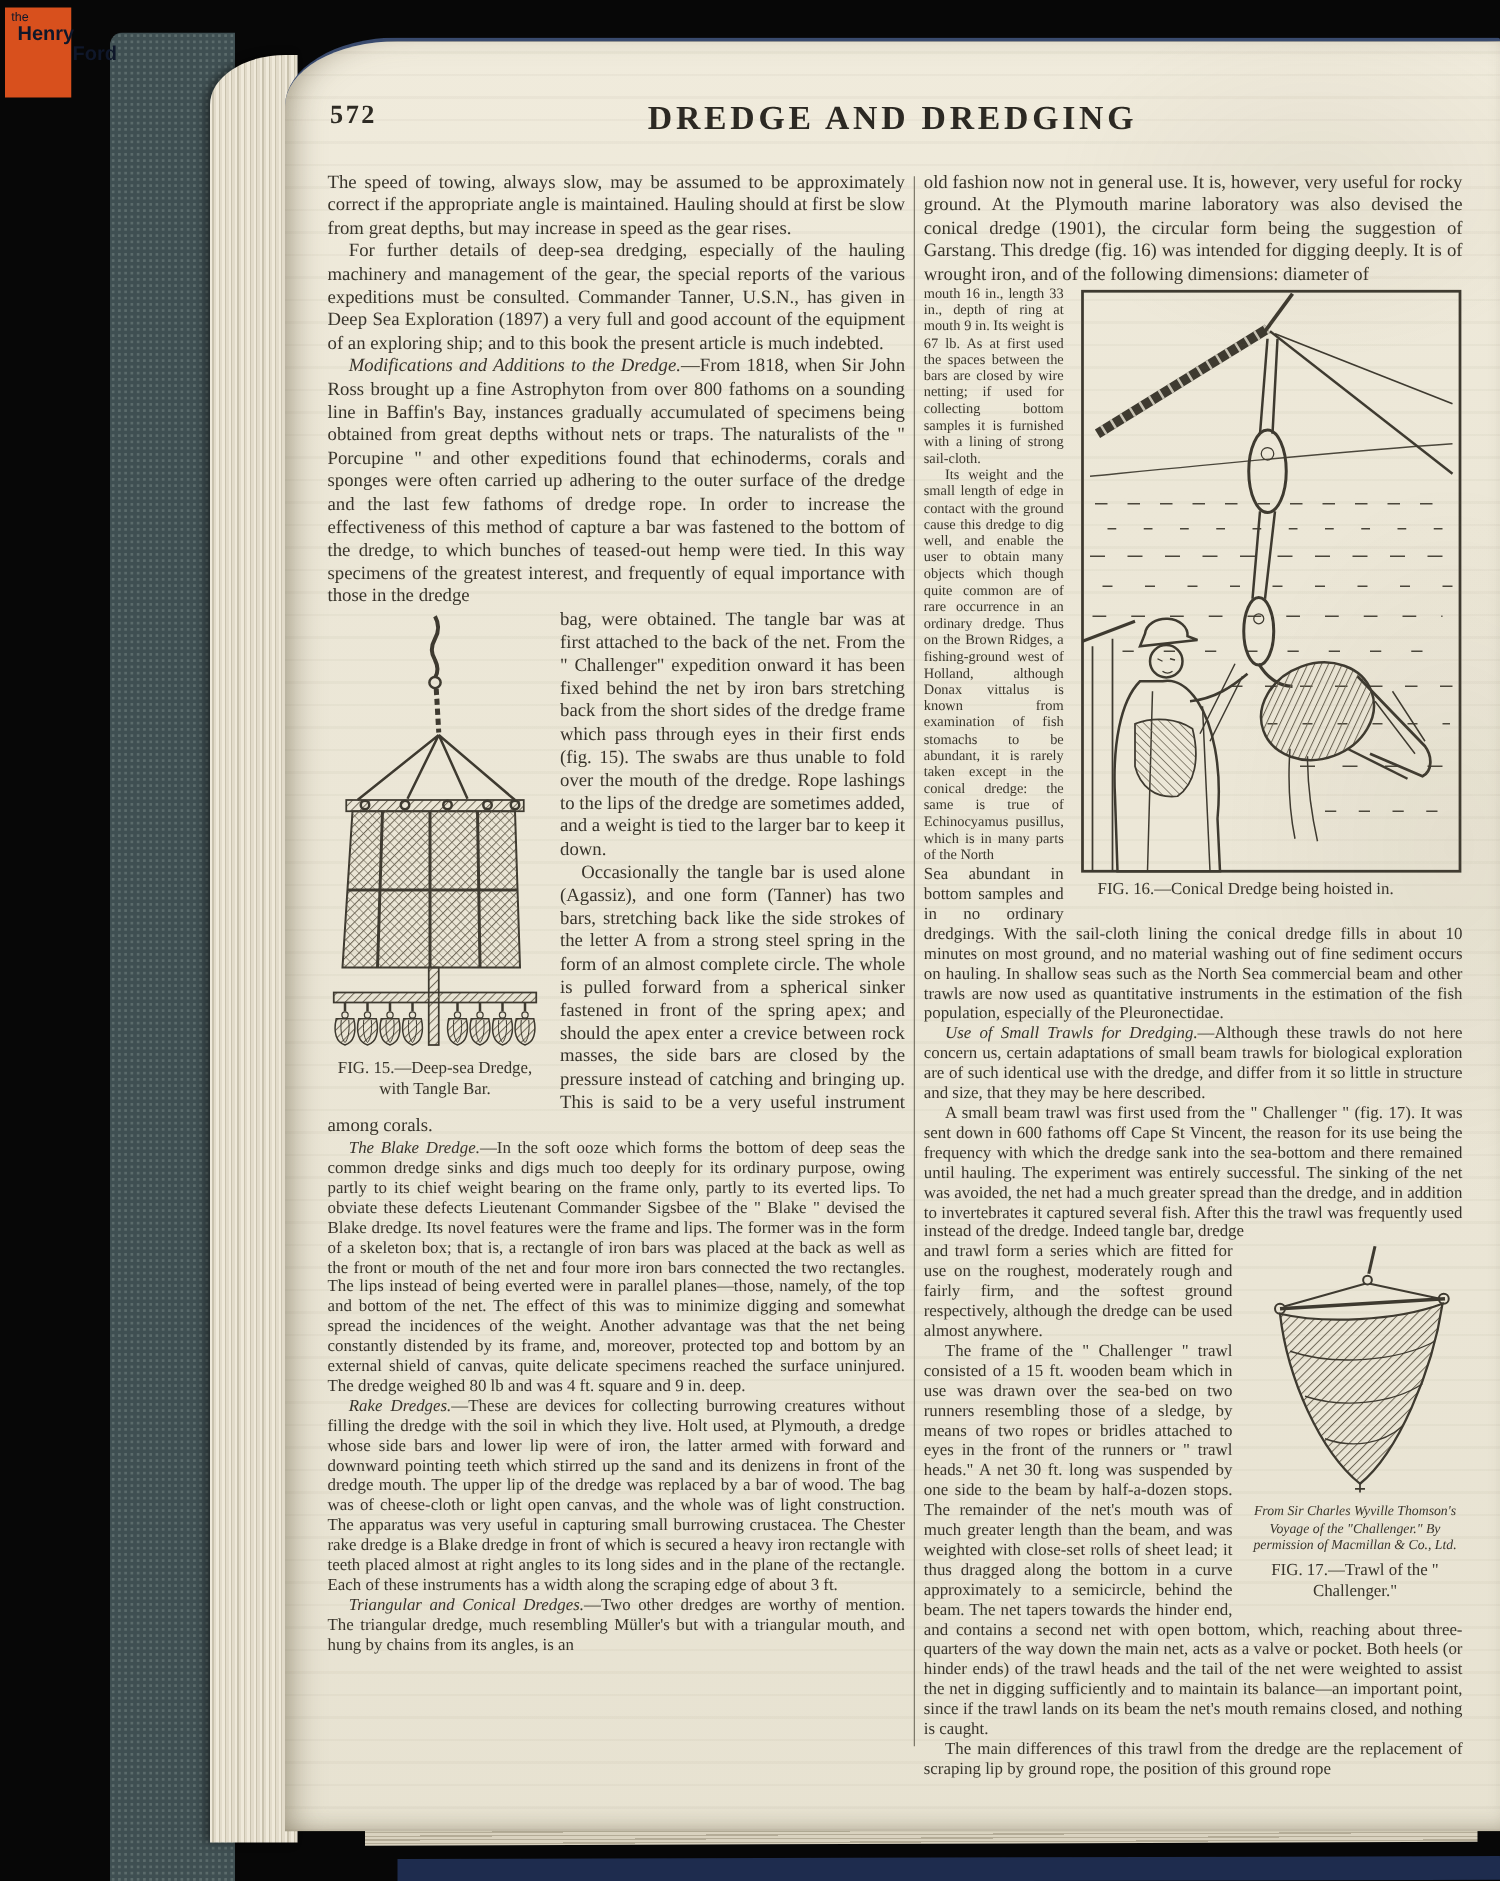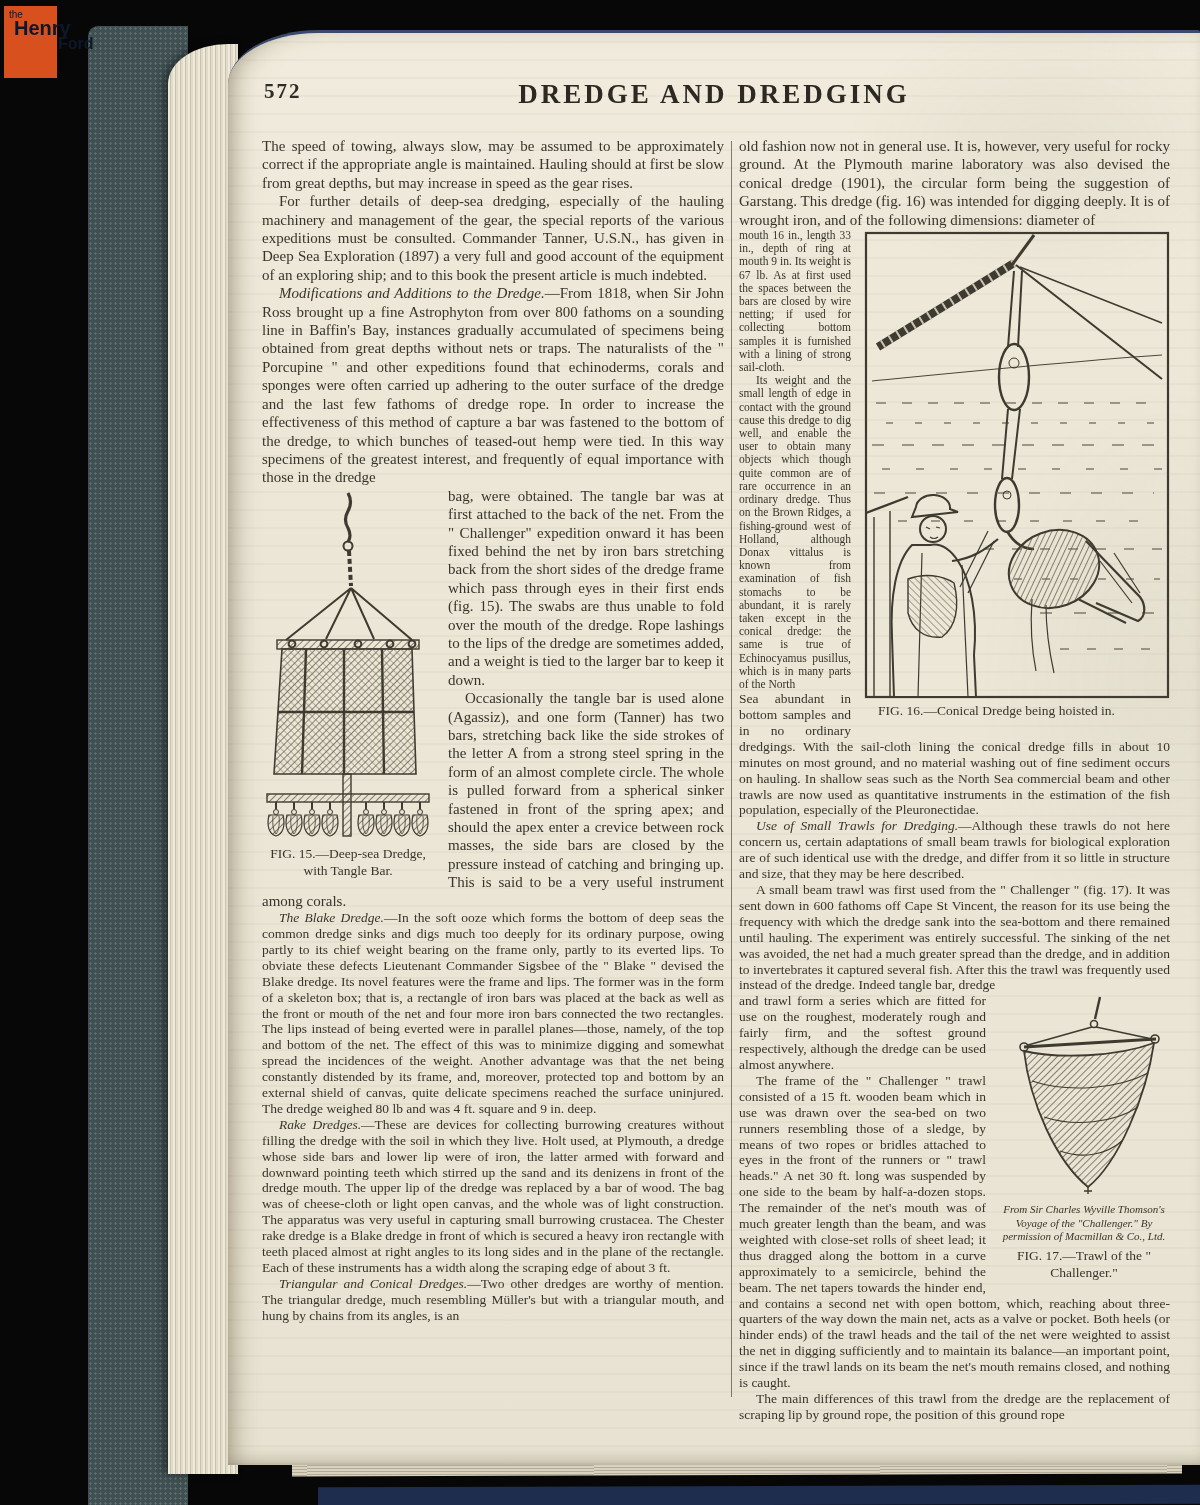--- a/index.html
+++ b/index.html
@@ -48,21 +48,21 @@
       radial-gradient(ellipse 260px 420px at 96% 45%, rgba(120,108,80,0.06), transparent 70%);
     border-radius:inherit;
   }
   
   .hf-logo{
     position:absolute;left:4px;top:6px;width:53px;height:72px;
     background:#d8501d;color:#0f172a;
     font-family:"Liberation Sans", sans-serif;
   }
   .hf-the{position:absolute;left:5px;top:4px;font-size:10px;line-height:10px;}
-  .hf-henry{position:absolute;left:10px;top:15px;font-size:20px;font-weight:700;line-height:14px;text-align:center;}
+  .hf-henry{position:absolute;left:10px;top:15px;font-size:16px;font-weight:700;line-height:14px;text-align:center;}
   .hf-ford{position:absolute;left:10px;top:30px;font-size:16px;font-weight:700;line-height:16px;margin-left:44px;}
   
   .page-header{position:relative;padding-top:46px;height:44px;}
   .page-number{
     position:absolute;left:36px;top:46px;
     font-size:21px;font-weight:700;letter-spacing:2px;color:#2e2b24;
   }
   .page-title{
     margin:0;text-align:center;font-size:27px;font-weight:700;
     letter-spacing:3px;color:#2c2923;

